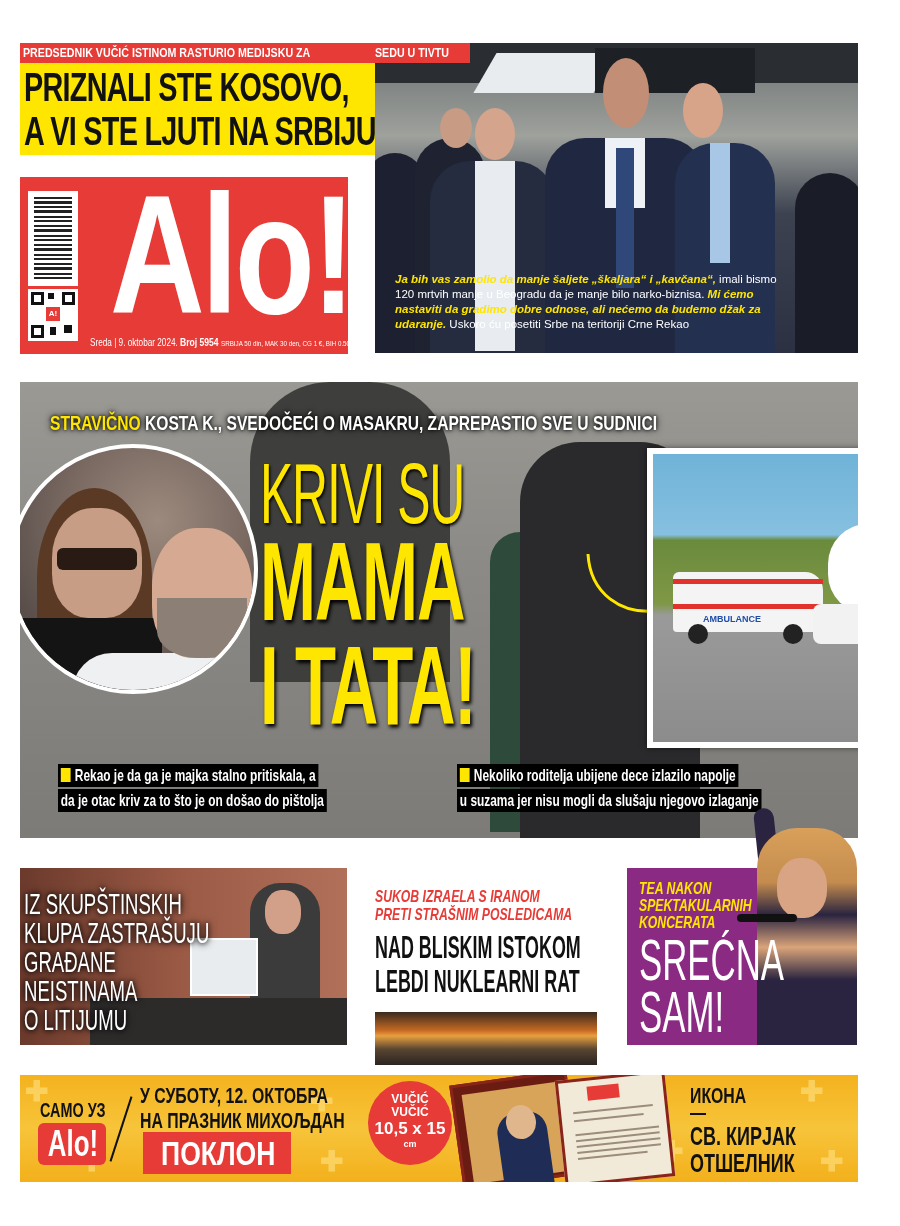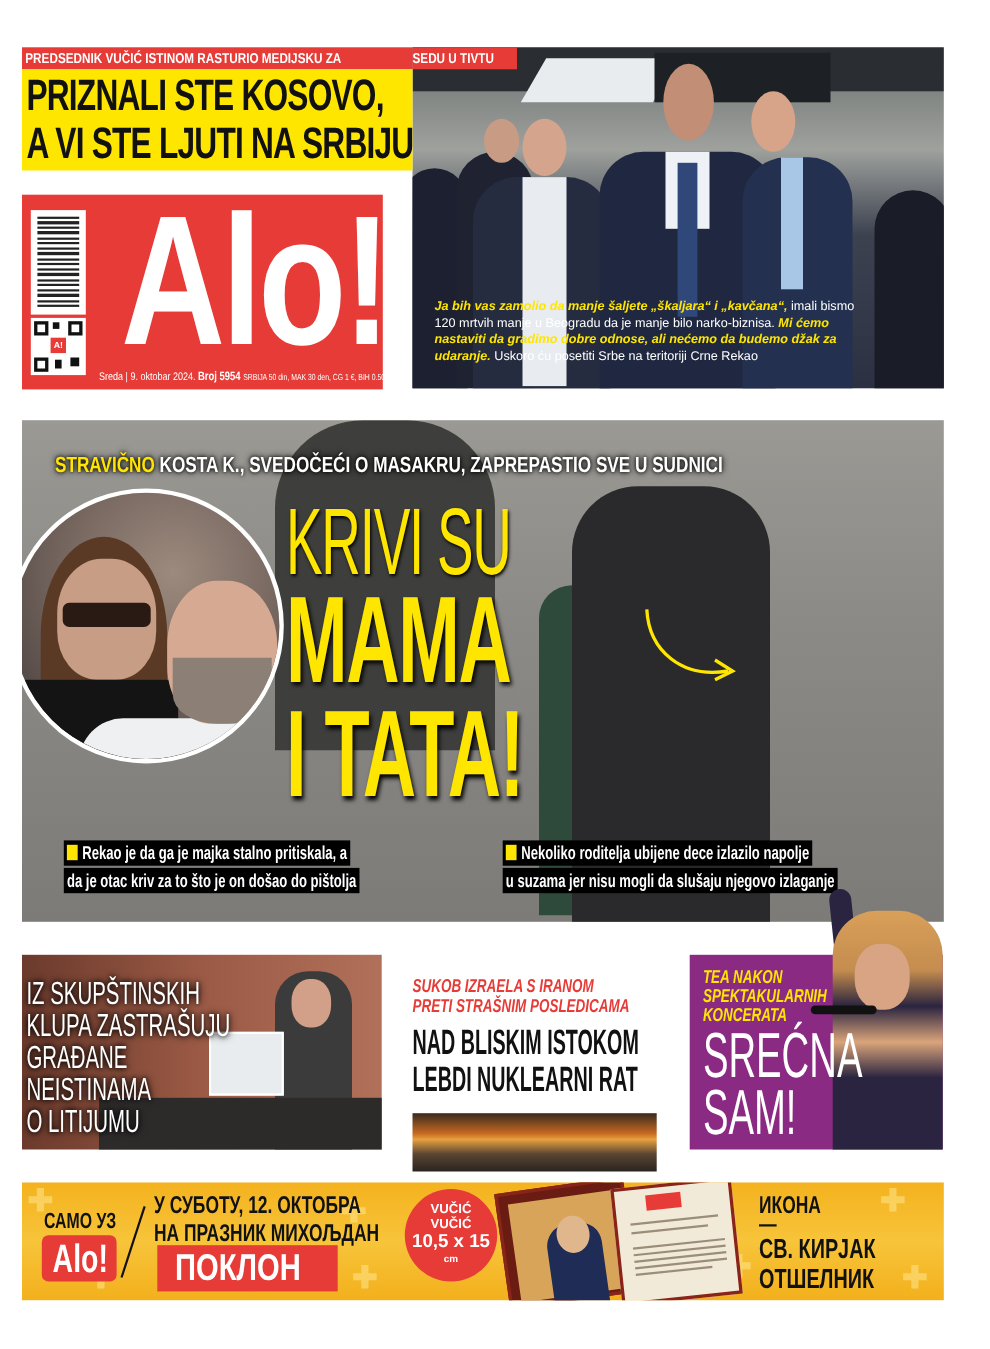--- a/index.html
+++ b/index.html
@@ -89,21 +89,21 @@
   #tea-mic { left: 110px; top: 46px; width: 60px; height: 8px; background: #111; border-radius: 4px; }
 
   
   #promo { left: 20px; top: 1075px; width: 838px; height: 107px; background: linear-gradient(180deg,#f4b21e 0%, #f7c43a 50%, #f3b01c 100%); overflow: hidden; }
   .cross { position: absolute; color: rgba(255,230,140,0.55); font-size: 28px; font-weight: 900; }
   #promo-samo { left: 20px; top: 24px; font-size: 20px; font-weight: 900; color: #111; white-space: nowrap; transform: scaleX(0.72); transform-origin: left top; }
   #promo-alo { left: 18px; top: 48px; width: 68px; height: 42px; background: #e63b36; border-radius: 6px; color: #fff; font-size: 36px; font-weight: 900; text-align: center; line-height: 42px; }
   #promo-alo span { display: inline-block; transform: scaleX(0.72); }
   #promo-slash { left: 100px; top: 20px; width: 2px; height: 68px; background: #111; transform: rotate(18deg); }
   #promo-date { left: 120px; top: 8px; font-size: 22px; font-weight: 900; color: #111; line-height: 25px; white-space: nowrap; transform: scaleX(0.72); transform-origin: left top; }
-  #promo-gift { left: 123px; top: 57px; width: 164px; height: 42px; background: #e63b36; color: #fff; font-size: 34px; font-weight: 900; line-height: 42px; text-align: left; }
+  #promo-gift { left: 123px; top: 57px; width: 148px; height: 42px; background: #e63b36; color: #fff; font-size: 34px; font-weight: 900; line-height: 42px; text-align: right; }
   #promo-gift span { display: inline-block; transform: scaleX(0.78); }
   #promo-badge { left: 348px; top: 6px; width: 84px; height: 84px; background: #e63b36; border-radius: 50%; color: #fff; text-align: center; font-weight: 900; }
   #promo-badge .l1 { position: absolute; left: 0; width: 100%; top: 12px; font-size: 12px; line-height: 13px; }
   #promo-badge .l3 { position: absolute; left: 0; width: 100%; top: 38px; font-size: 17px; }
   #promo-badge .l4 { position: absolute; left: 0; width: 100%; top: 58px; font-size: 9px; }
   #promo-icon { left: 436px; top: 2px; width: 118px; height: 106px; background: #6a1c12; transform: rotate(-8deg); border: 3px solid #8b2418; }
   #promo-icon-inner { left: 8px; top: 8px; width: 96px; height: 90px; background: #d8a45a; }
   #promo-saint { left: 30px; top: 25px; width: 50px; height: 75px; background: #1f2c55; border-radius: 20px 20px 0 0; }
   #promo-saint-face { left: 40px; top: 18px; width: 30px; height: 34px; background: #e0b68c; border-radius: 50%; }
   #promo-prayer { left: 540px; top: 0; width: 110px; height: 107px; background: #f2ead8; transform: rotate(-6deg); border: 3px solid #8b2418; }
@@ -200,20 +200,32 @@
 
   <div id="main-headline-1" class="abs">KRIVI SU</div>
   <div id="main-headline-2" class="abs">MAMA</div>
   <div id="main-headline-3" class="abs">I TATA!</div>
 
   <svg id="arrow" class="abs" width="90" height="80">
     <path d="M8 2 C 10 40, 40 65, 82 58" stroke="#ffe600" stroke-width="3" fill="none"></path>
     <path d="M70 48 L86 58 L70 66" stroke="#ffe600" stroke-width="3" fill="none"></path>
   </svg>
 
+  <div id="ambulance-photo" class="abs">
+    <div id="amb-inner">
+      <div id="amb-body" class="abs"></div>
+      <div id="amb-stripe1" class="abs"></div>
+      <div id="amb-stripe2" class="abs"></div>
+      <div id="amb-label" class="abs">AMBULANCE</div>
+      <div id="amb-wheel1" class="abs"></div>
+      <div id="amb-wheel2" class="abs"></div>
+      <div class="abs" style="left:175px;top:70px;width:40px;height:90px;background:#fff;border-radius:40px 0 0 40px;"></div>
+      <div class="abs" style="left:160px;top:150px;width:55px;height:40px;background:#f2f2f2;border-radius:8px;"></div>
+    </div>
+  </div>
 
   <div class="bullet" style="left:38px;top:382px;">
     <span class="ln"><span class="sq"></span><span>Rekao je da ga je majka stalno pritiskala, a</span></span><br>
     <span class="ln">da je otac kriv za to što je on došao do pištolja</span>
   </div>
   <div class="bullet" style="left:437px;top:382px;">
     <span class="ln"><span class="sq"></span><span>Nekoliko roditelja ubijene dece izlazilo napolje</span></span><br>
     <span class="ln">u suzama jer nisu mogli da slušaju njegovo izlaganje</span>
   </div>
 </div>

